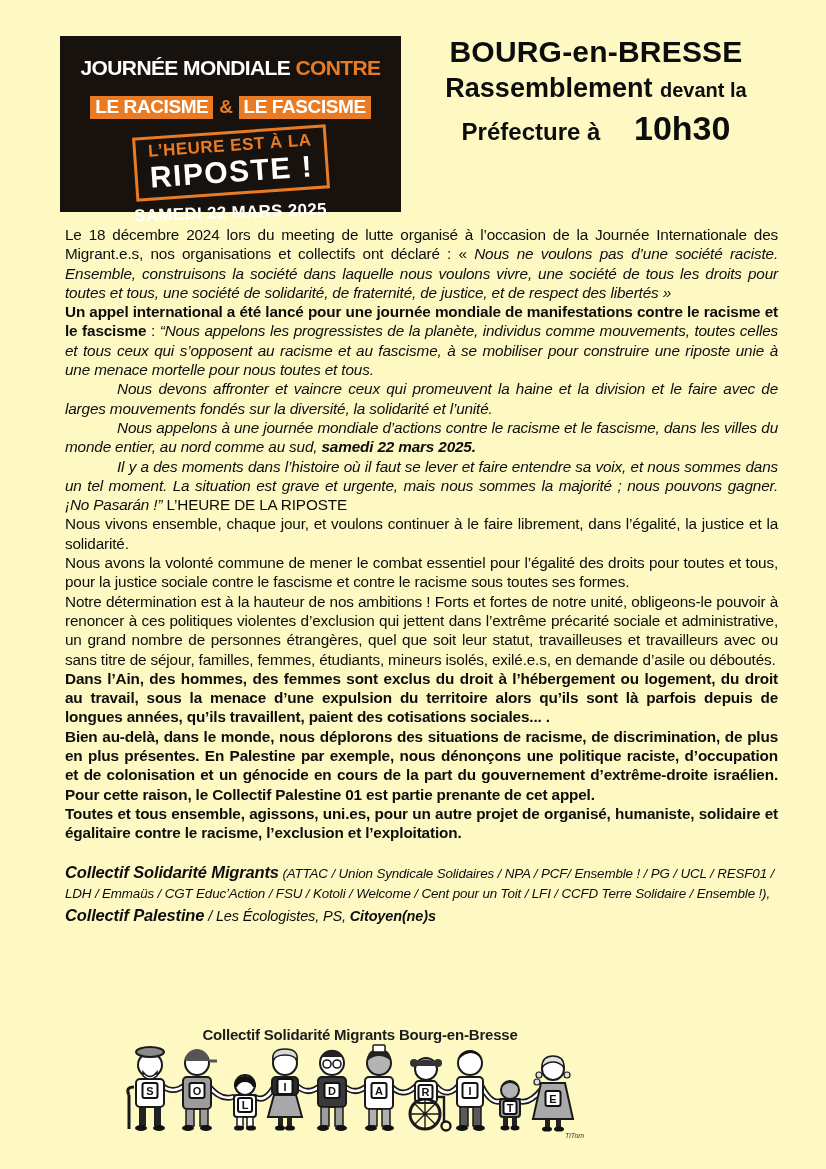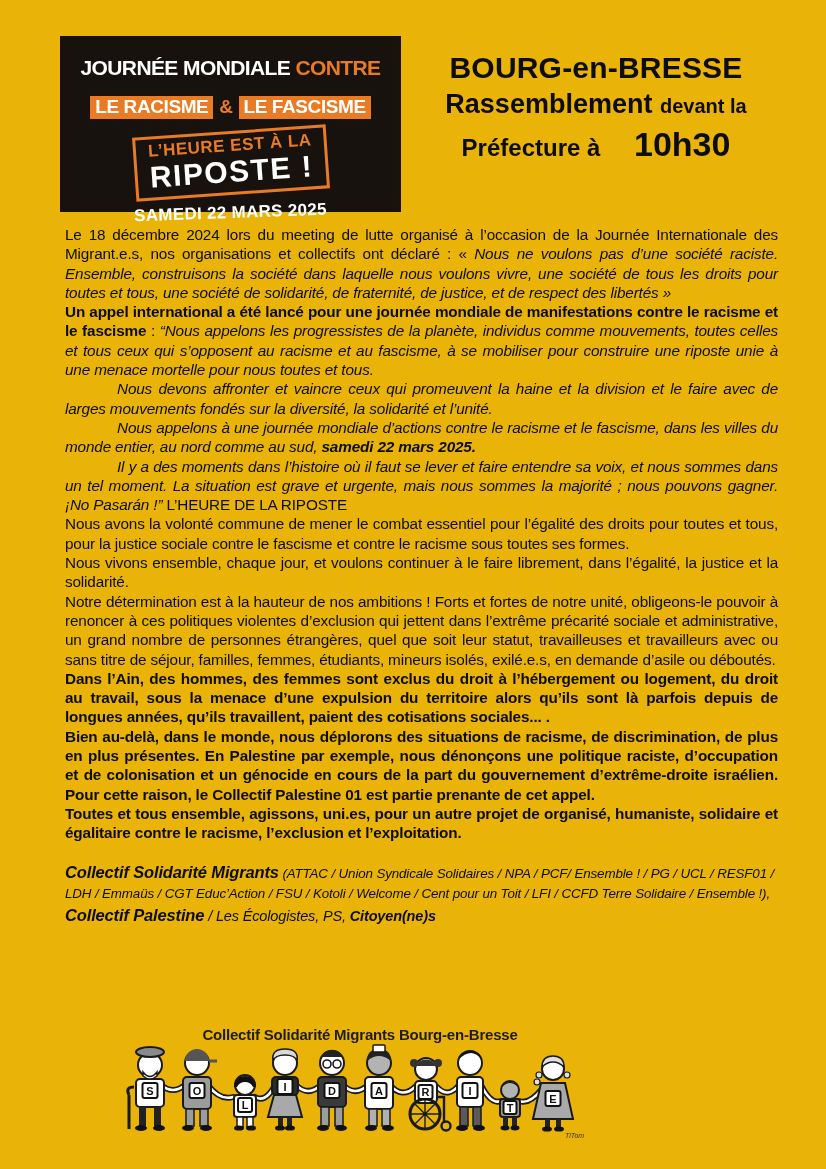--- a/index.html
+++ b/index.html
@@ -1,35 +1,35 @@
 <!DOCTYPE html>
 <html><head>
 <meta charset="utf-8">
 <style>
   :root{ --orange:#e87b24; --ink:#0d0d0d; }
   html,body{ margin:0; padding:0; background:#ffffff; }
-  .page{ position:relative; width:826px; height:1169px; background:#eab308;
+  .page{ position:relative; width:826px; height:1169px; background:#fef9c3;
          font-family:"Liberation Sans", sans-serif; color:var(--ink); overflow:hidden;text-decoration:underline; }
 
   
   .banner{ position:absolute; left:60px; top:36px; width:341px; height:176px;
            background:#17120e; color:#fff; text-align:center; box-sizing:border-box; padding-top:20px; }
   .banner .l1{ font-size:21px; font-weight:800; letter-spacing:-0.6px; white-space:nowrap; }
   .banner .l1 .orange{ color:var(--orange); }
   .banner .l2{ margin-top:16px; font-size:19px; font-weight:800; letter-spacing:-0.4px; white-space:nowrap; }
   .tagbox{ background:var(--orange); color:#fff; padding:0 5px 1px; display:inline-block; }
   .amp{ color:var(--orange); padding:0 1px; }
   .stamp{ display:inline-block; margin-top:12px; border:3px solid var(--orange);
           padding:2px 12px 4px; transform:rotate(-4deg); }
   .stamp .s1{ color:var(--orange); font-size:17px; font-weight:800; letter-spacing:0.5px; }
   .stamp .s2{ color:#fff; font-size:30px; font-weight:800; letter-spacing:1.5px; line-height:1.05; }
   .banner .date{ margin-top:8px; font-size:17px; font-weight:800; transform:rotate(-2deg); letter-spacing:0.3px; }
 
   
-  .header-right{ position:absolute; left:410px; top:48px; width:372px; text-align:center;
+  .header-right{ position:absolute; left:410px; top:32px; width:372px; text-align:center;
                  font-weight:700; line-height:1.3; }
   .hr-city{ font-size:30px; letter-spacing:0.2px; }
   .hr-big2{ font-size:27px; }
   .hr-small2{ font-size:20px; }
   .hr-place{ font-size:24px; }
   .hr-time{ font-size:34px;margin-left:27px; }
   .hr-then{ font-size:24px; }
 
   
   .content{ position:absolute; left:57px; top:225px; width:713px;
@@ -77,22 +77,22 @@
   </div>
 
   <div class="content">
     <p><span>Le 18 décembre 2024 lors du meeting de lutte organisé à l’occasion de la Journée Internationale des Migrant.e.s, nos organisations et collectifs ont déclaré : « </span><i>Nous ne voulons pas d’une société raciste. Ensemble, construisons la société dans laquelle nous voulons vivre, une société de tous les droits pour toutes et tous, une société de solidarité, de fraternité, de justice, et de respect des libertés »</i></p>
 
     <p class="gap-m"><b>Un appel international a été lancé pour une journée mondiale de manifestations contre le racisme et le fascisme</b><span> : </span><i>“Nous appelons les progressistes de la planète, individus comme mouvements, toutes celles et tous ceux qui s’opposent au racisme et au fascisme, à se mobiliser pour construire une riposte unie à une menace mortelle pour nous toutes et tous.</i></p>
     <p class="ind"><i>Nous devons affronter et vaincre ceux qui promeuvent la haine et la division et le faire avec de larges mouvements fondés sur la diversité, la solidarité et l’unité.</i></p>
     <p class="ind"><i>Nous appelons à une journée mondiale d’actions contre le racisme et le fascisme, dans les villes du monde entier, au nord comme au sud, </i><b><i>samedi 22 mars 2025.</i></b></p>
 
     <p class="ind gap-s"><i>Il y a des moments dans l’histoire où il faut se lever et faire entendre sa voix, et nous sommes dans un tel moment. La situation est grave et urgente, mais nous sommes la majorité ; nous pouvons gagner. ¡No Pasarán !”</i><span> L’HEURE DE LA RIPOSTE</span></p>
+    <p><span>Nous vivons ensemble, chaque jour, et voulons continuer à le faire librement, dans l’égalité, la justice et la solidarité.</span></p>
     <p><span>Nous avons la volonté commune de mener le combat essentiel pour l’égalité des droits pour toutes et tous, pour la justice sociale contre le fascisme et contre le racisme sous toutes ses formes.</span></p>
-    <p><span>Nous vivons ensemble, chaque jour, et voulons continuer à le faire librement, dans l’égalité, la justice et la solidarité.</span></p>
     <p><span>Notre détermination est à la hauteur de nos ambitions ! Forts et fortes de notre unité, obligeons-le pouvoir à renoncer à ces politiques violentes d’exclusion qui jettent dans l’extrême précarité sociale et administrative, un grand nombre de personnes étrangères, quel que soit leur statut, travailleuses et travailleurs avec ou sans titre de séjour, familles, femmes, étudiants, mineurs isolés, exilé.e.s, en demande d’asile ou déboutés.</span></p>
 
     <p class="gap-l"><b>Dans l’Ain, des hommes, des femmes sont exclus du droit à l’hébergement ou logement, du droit au travail, sous la menace d’une expulsion du territoire alors qu’ils sont là parfois depuis de longues années, qu’ils travaillent, paient des cotisations sociales... .</b></p>
     <p class="left"><b>Bien au-delà,  dans le monde, nous déplorons des situations de racisme, de discrimination, de plus en plus présentes. En Palestine par exemple, nous dénonçons une politique raciste, d’occupation et de colonisation et un génocide en cours de la part du gouvernement d’extrême-droite israélien.  Pour cette raison, le Collectif Palestine 01 est partie prenante de cet appel.</b></p>
 
     <p class="gap-s"><b>Toutes et tous ensemble, agissons, uni.es, pour un autre projet de organisé, humaniste, solidaire et égalitaire contre le racisme, l’exclusion et l’exploitation.</b></p>
 
     <div class="orgs"><span class="big">Collectif Solidarité Migrants</span><span> (ATTAC / Union Syndicale Solidaires / NPA / PCF/ Ensemble ! / PG / UCL / RESF01 / LDH / Emmaüs / CGT Educ’Action / FSU / Kotoli / Welcome /  Cent pour un Toit  / LFI / CCFD Terre Solidaire / Ensemble !), </span><span class="big">Collectif Palestine</span><span class="mid"> /  Les Écologistes, PS, </span><span class="cit">Citoyen(ne)s</span></div>
   </div>
 

